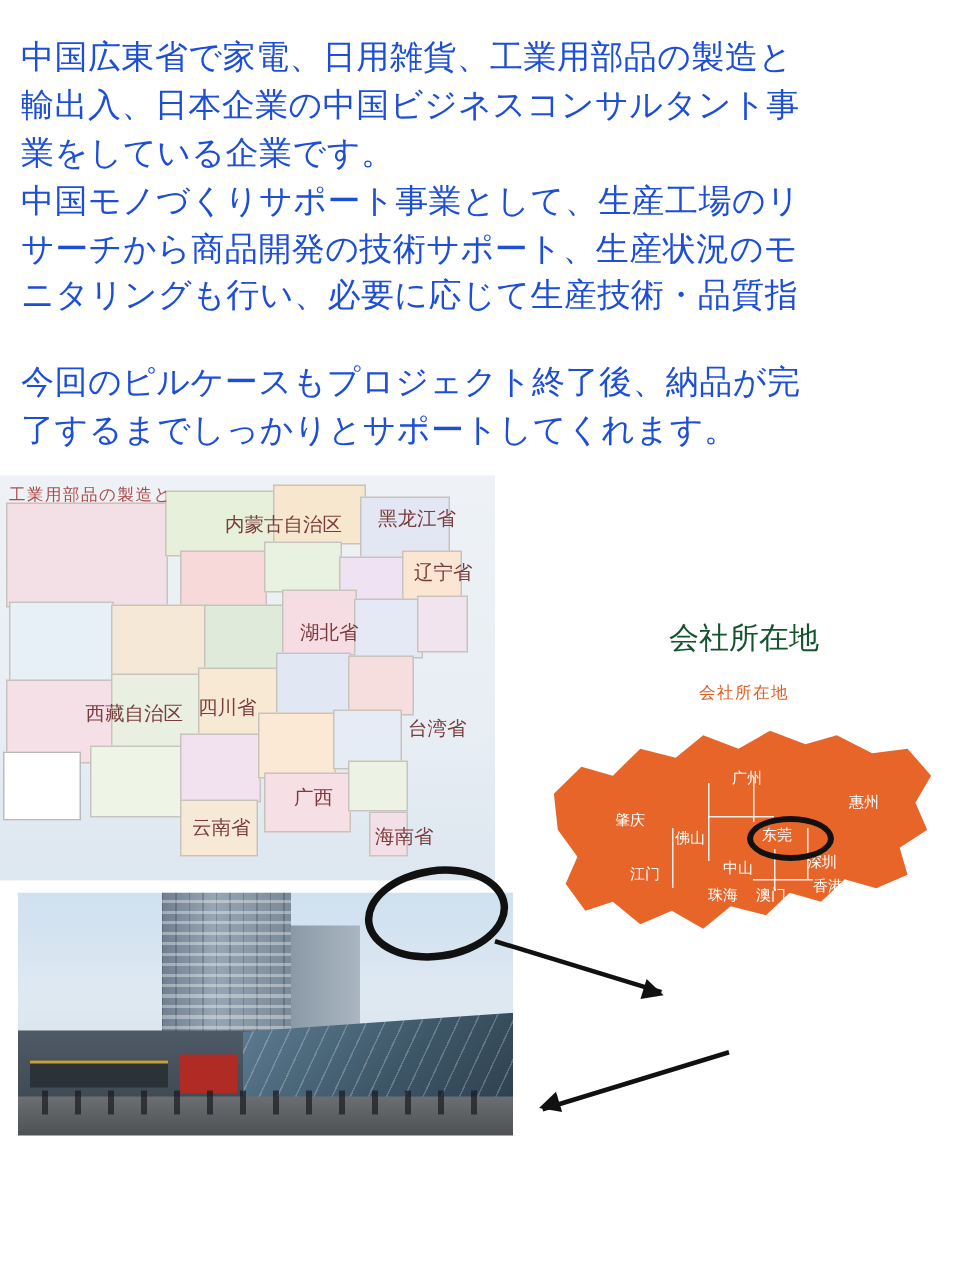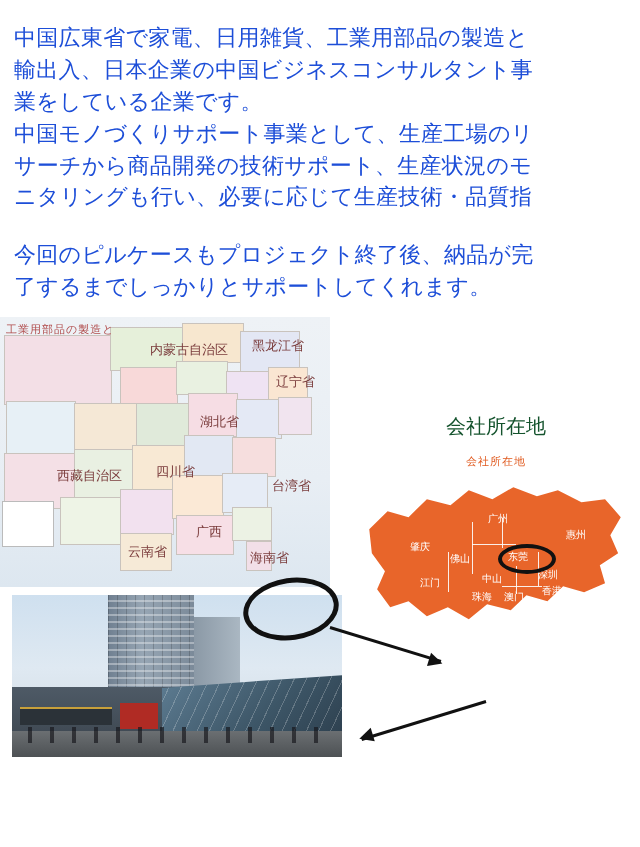--- a/index.html
+++ b/index.html
@@ -280,21 +280,21 @@
     <div class="prov" style="left:120px; top:216px; width:52px;  height:38px;  background:#f6ead7;"></div>
     <div class="prov" style="left:246px; top:224px; width:26px;  height:30px;  background:#f2dfe8;"></div>
 
     <div class="cm-topleft-label">工業用部品の製造と</div>
 
     <div class="cm-label" style="left:150px; top:24px;">内蒙古自治区</div>
     <div class="cm-label" style="left:252px; top:20px;">黑龙江省</div>
     <div class="cm-label" style="left:276px; top:56px;">辽宁省</div>
     <div class="cm-label" style="left:200px; top:96px;">湖北省</div>
     <div class="cm-label" style="left:40px;  top:150px;padding-left:17px;">西藏自治区</div>
-    <div class="cm-label" style="left:156px; top:146px;">四川省</div>
+    <div class="cm-label" style="left:132px; top:146px;">四川省</div>
     <div class="cm-label" style="left:196px; top:206px;">广西</div>
     <div class="cm-label" style="left:128px; top:226px;">云南省</div>
     <div class="cm-label" style="left:250px; top:232px;text-align:center;">海南省</div>
     <div class="cm-label" style="left:272px; top:160px;">台湾省</div>
 
     <div class="cm-legend"></div>
   </div>
 
   <div class="photo">
     <div class="ph-sky"></div>

